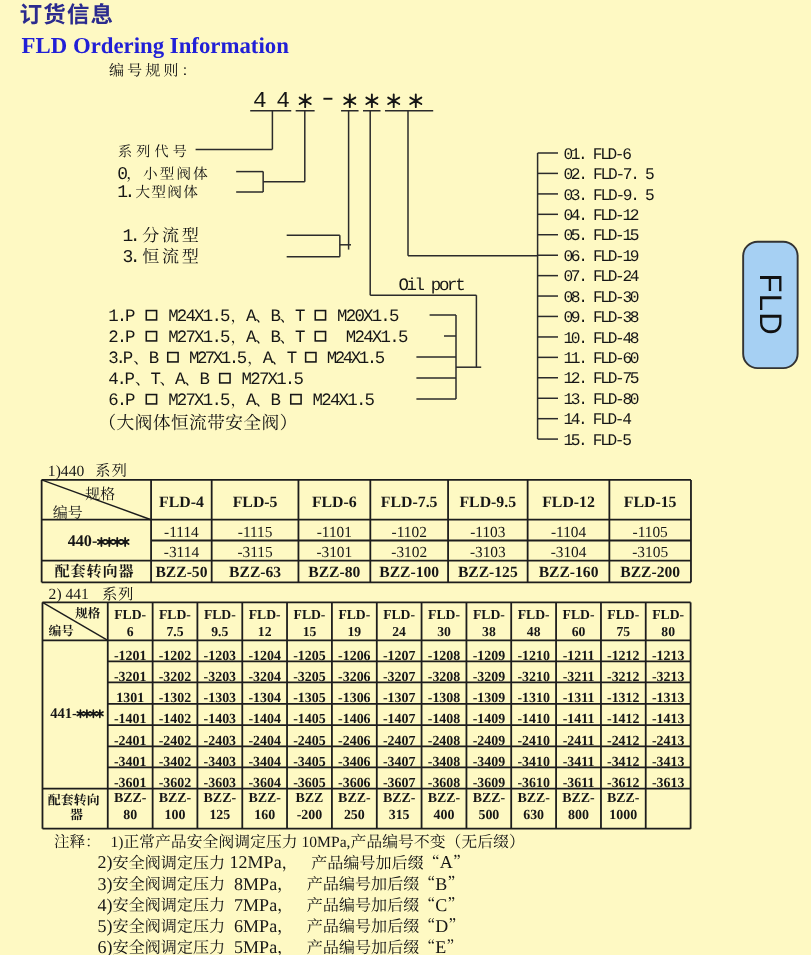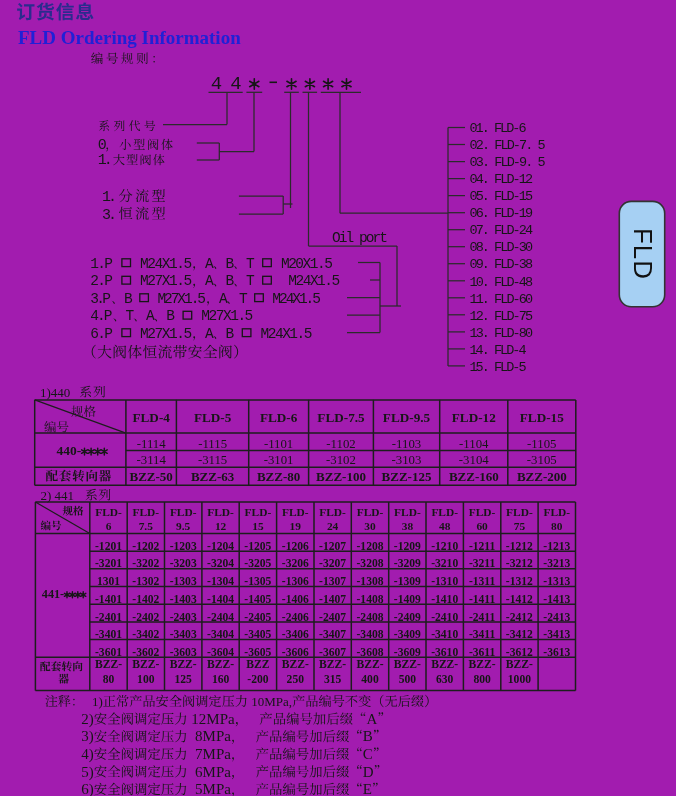--- a/index.html
+++ b/index.html
@@ -1,14 +1,14 @@
 <!DOCTYPE html>
 <html><head><meta charset="utf-8"><style>
 html,body{margin:0;padding:0;background:#fff;}
-#pg{position:relative;width:676px;height:796px;background:#a21caf;overflow:hidden;}
+#pg{position:relative;width:676px;height:796px;background:#fef9c3;overflow:hidden;}
 svg{display:block}
 </style></head><body>
 <div id="pg">
 <svg width="676" height="796" viewBox="0 0 676 796">
 <defs>
         <path id="h0" d="M92 -764C147 -713 219 -642 252 -597L337 -682C302 -727 226 -794 173 -840ZM190 74C211 50 250 22 474 -131C462 -156 446 -207 440 -242L306 -155L306 -541L44 -541L44 -426L190 -426L190 -123C190 -77 156 -43 134 -28C153 -5 181 46 190 74ZM411 -774L411 -653L677 -653L677 -67C677 -49 669 -43 649 -42C628 -41 554 -40 491 -45C510 -11 533 49 539 85C633 85 699 82 745 61C790 40 804 4 804 -65L804 -653L968 -653L968 -774Z"></path>
         <path id="h1" d="M435 -284L435 -205C435 -143 403 -61 52 -7C80 19 116 64 131 90C502 18 563 -101 563 -201L563 -284ZM534 -49C651 -15 810 47 888 90L954 -5C870 -48 709 -104 596 -134ZM166 -423L166 -103L289 -103L289 -312L720 -312L720 -116L849 -116L849 -423ZM502 -846L502 -702C456 -691 409 -682 363 -673C377 -650 392 -611 398 -585L502 -605C502 -501 535 -469 660 -469C687 -469 793 -469 820 -469C917 -469 950 -502 963 -622C931 -628 883 -646 858 -662C853 -584 846 -570 809 -570C783 -570 696 -570 675 -570C630 -570 622 -575 622 -607L622 -633C739 -662 851 -698 940 -741L866 -828C802 -794 716 -762 622 -734L622 -846ZM304 -858C243 -776 136 -698 32 -650C57 -630 99 -587 117 -565C148 -582 180 -603 212 -626L212 -453L333 -453L333 -727C363 -756 390 -786 413 -817Z"></path>
         <path id="h2" d="M383 -543L383 -449L887 -449L887 -543ZM383 -397L383 -304L887 -304L887 -397ZM368 -247L368 88L470 88L470 57L794 57L794 85L900 85L900 -247ZM470 -39L470 -152L794 -152L794 -39ZM539 -813C561 -777 586 -729 601 -693L313 -693L313 -596L961 -596L961 -693L655 -693L714 -719C699 -755 668 -811 641 -852ZM235 -846C188 -704 108 -561 24 -470C43 -442 75 -379 85 -352C110 -380 134 -412 158 -446L158 92L268 92L268 -637C296 -695 321 -755 342 -813Z"></path>
         <path id="h3" d="M297 -539L694 -539L694 -492L297 -492ZM297 -406L694 -406L694 -360L297 -360ZM297 -670L694 -670L694 -624L297 -624ZM252 -207L252 -68C252 39 288 72 430 72C459 72 591 72 621 72C734 72 769 38 783 -102C751 -109 699 -126 673 -145C668 -50 660 -36 612 -36C577 -36 468 -36 442 -36C383 -36 374 -40 374 -70L374 -207ZM742 -198C786 -129 831 -37 845 22L960 -28C943 -89 894 -176 849 -242ZM126 -223C104 -154 66 -70 30 -13L141 41C174 -19 207 -111 232 -179ZM414 -237C460 -190 513 -124 533 -79L631 -136C611 -175 569 -227 527 -268L815 -268L815 -761L540 -761C554 -785 570 -812 584 -842L438 -860C433 -831 423 -794 412 -761L181 -761L181 -268L470 -268Z"></path>
         <path id="r0" d="M42 -74L86 13C96 9 103 0 107 -13C208 -64 284 -109 339 -143L335 -157C218 -119 98 -86 42 -74ZM291 -790L197 -832C173 -754 106 -608 52 -546C46 -541 28 -537 28 -537L63 -449C71 -452 78 -458 83 -467C127 -478 171 -490 208 -500C164 -423 111 -345 66 -300C60 -295 40 -290 40 -290L80 -203C87 -206 94 -212 100 -223C199 -253 293 -288 343 -306L341 -321C251 -309 162 -297 103 -291C191 -377 286 -503 336 -590C356 -586 369 -594 374 -603L283 -653C270 -620 251 -578 227 -534C172 -532 120 -531 82 -531C146 -600 215 -700 255 -774C275 -771 287 -780 291 -790ZM515 -215L515 -358L598 -358L598 -215ZM647 14L647 -185L727 -185L727 -8L734 -8C760 -8 776 -21 776 -25L776 -185L859 -185L859 -9C859 3 856 8 843 8C829 8 777 3 777 3L777 20C804 23 818 30 827 38C836 46 839 62 840 77C908 70 916 45 916 -3L916 -351C933 -354 948 -361 954 -368L879 -423L850 -388L527 -388L458 -418L458 74L468 74C495 74 515 59 515 54L515 -185L598 -185L598 30L605 30C630 30 646 18 647 14ZM385 -716L385 -463C385 -280 372 -86 264 69L279 80C433 -72 445 -294 445 -464L445 -513L841 -513L841 -465L850 -465C870 -465 900 -478 901 -484L901 -671C916 -672 930 -679 935 -686L865 -739L833 -706L679 -706C719 -716 728 -802 589 -846L578 -839C607 -809 640 -757 645 -715C652 -710 658 -707 664 -706L457 -706L385 -738ZM445 -543L445 -676L841 -676L841 -543ZM859 -215L776 -215L776 -358L859 -358ZM727 -215L647 -215L647 -358L727 -358Z"></path>

